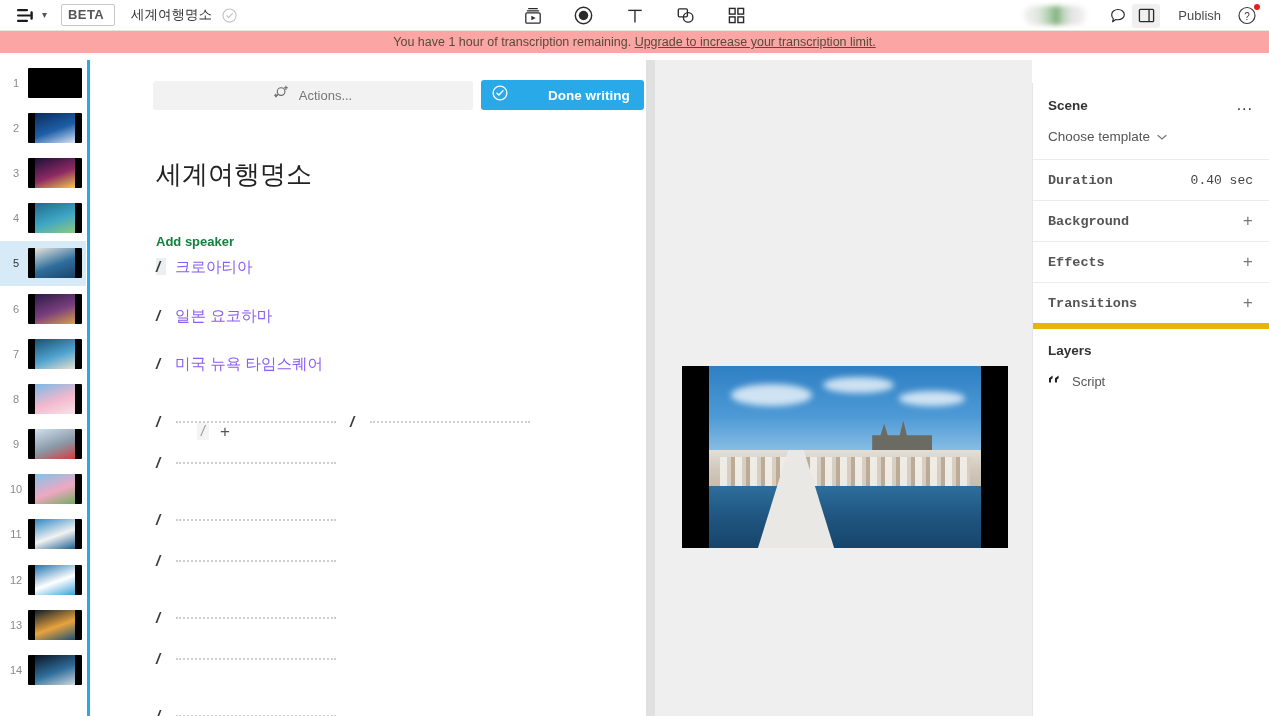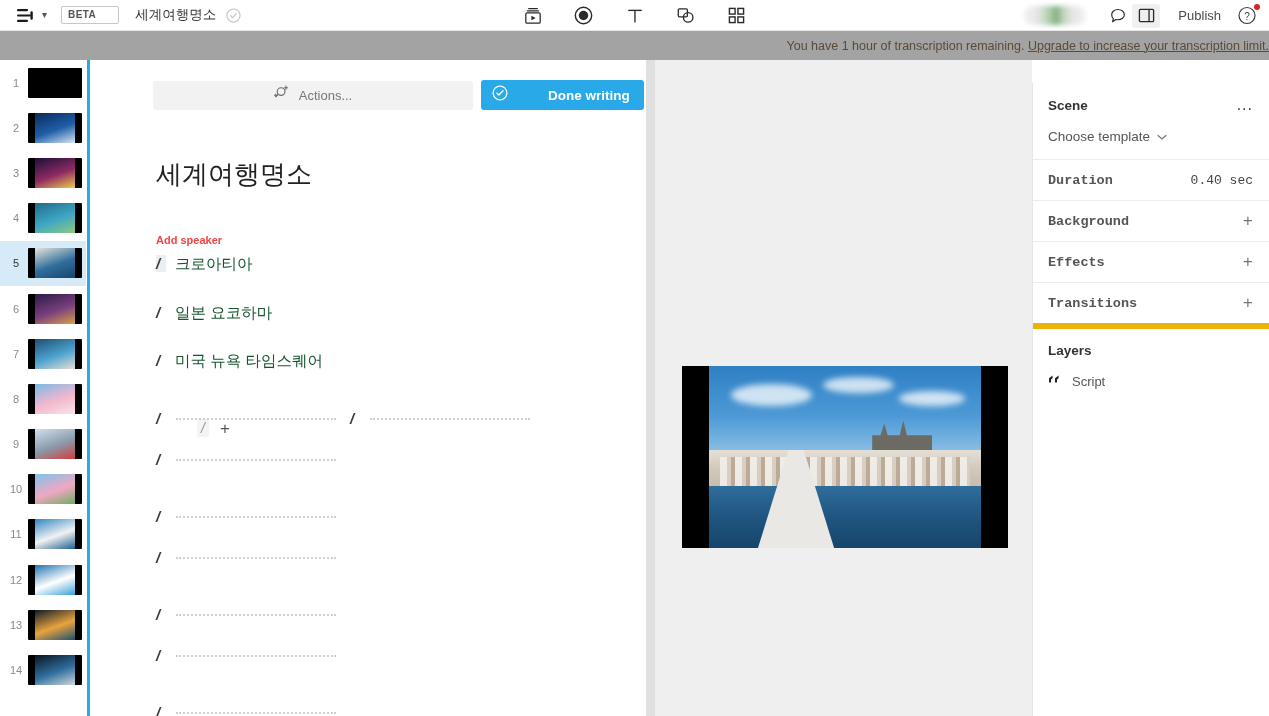--- a/index.html
+++ b/index.html
@@ -20,22 +20,22 @@
   }
   .tb-left { display: flex; align-items: center; gap: 0; padding-left: 14px; }
   .logo-btn {
     width: 22px; height: 22px; display: flex; align-items: center; justify-content: center;
     cursor: pointer;
   }
   .chev { margin-left: 6px; color: #555; font-size: 10px; line-height: 1; cursor: pointer; }
   .beta {
     margin-left: 14px;
     border: 1px solid #c8c8c8; border-radius: 2px;
-    font-size: 10px; font-weight: bold; color: #555;
-    padding: 2px 22px 3px 6px; letter-spacing: .4px;
+    font-size: 13px; font-weight: bold; color: #555;
+    padding: 2px 10px 3px 6px; letter-spacing: .4px;
   }
   .doc-title {
     margin-left: 16px; font-size: 13.5px; color: #333;
   }
   .saved-icon { margin-left: 10px; width: 15px; height: 15px; }
 
   .tb-center {
     position: absolute; left: 0; right: 0; top: 0; height: 31px;
     display: flex; align-items: center; justify-content: center; gap: 25px;
     pointer-events: none;
@@ -65,23 +65,23 @@
     font-size: 13px; color: #4a4a4a; margin: 0 16px 0 18px; cursor: pointer;
   }
   .help-wrap { position: relative; width: 22px; height: 22px; cursor: pointer; }
   .help-dot {
     position: absolute; right: -1px; top: -1px; width: 6px; height: 6px;
     border-radius: 50%; background: #e02020;
   }
 
   
   .banner {
-    position: absolute; top: 31px; left: 0; width: 1269px; height: 29px;
-    background: #a3a3a3;
-    display: flex; align-items: center; justify-content: flex-end;
+    position: absolute; top: 31px; left: 0; width: 1269px; height: 22px;
+    background: #fca5a5;
+    display: flex; align-items: center; justify-content: center;
     font-size: 12.5px; color: #5a4a38;
   }
   .banner a { color: #5a4a38; text-decoration: underline; cursor: pointer; }
 
   
   .rail {
     position: absolute; top: 60px; left: 0; width: 86px; height: 656px;
     background: #ffffff; overflow: hidden;
   }
   .slide {
@@ -128,31 +128,31 @@
     padding: 0 14px 0 11px; cursor: pointer;
   }
   .done-label { color: #fff; font-size: 13.5px; font-weight: bold; margin-left: 32px; }
 
   .doc-h1 {
     margin: 47px 0 0 66px;
     font-size: 26px; color: #222; font-weight: 400;
   }
   .add-speaker {
     margin: 42px 0 0 66px;
-    font-size: 11px; color: #ef4444; font-weight: bold; cursor: text;
+    font-size: 13px; color: #15803d; font-weight: bold; cursor: text;
   }
 
   .line { display: flex; align-items: baseline; margin-left: 66px; }
   .slashmark {
     font-size: 15px; color: #3a3a3a; font-style: italic; font-weight: bold;
     width: 10px; flex: 0 0 10px;
   }
   .slashmark.hl { background: #eceff1; }
   .line-text {
-    font-size: 15.5px; color: #14532d; margin-left: 9px;
+    font-size: 15.5px; color: #8b5cf6; margin-left: 9px;
   }
   .dots {
     height: 1px; margin-left: 10px; position: relative; top: -4px;
     border-bottom: 2px dotted #cfcfcf;
   }
   .gutter {
     position: absolute; left: 107px; display: flex; align-items: center; gap: 11px;
   }
   .gutter .g-slash {
     font-size: 14px; color: #999; font-style: italic; background: #f4f4f4;

